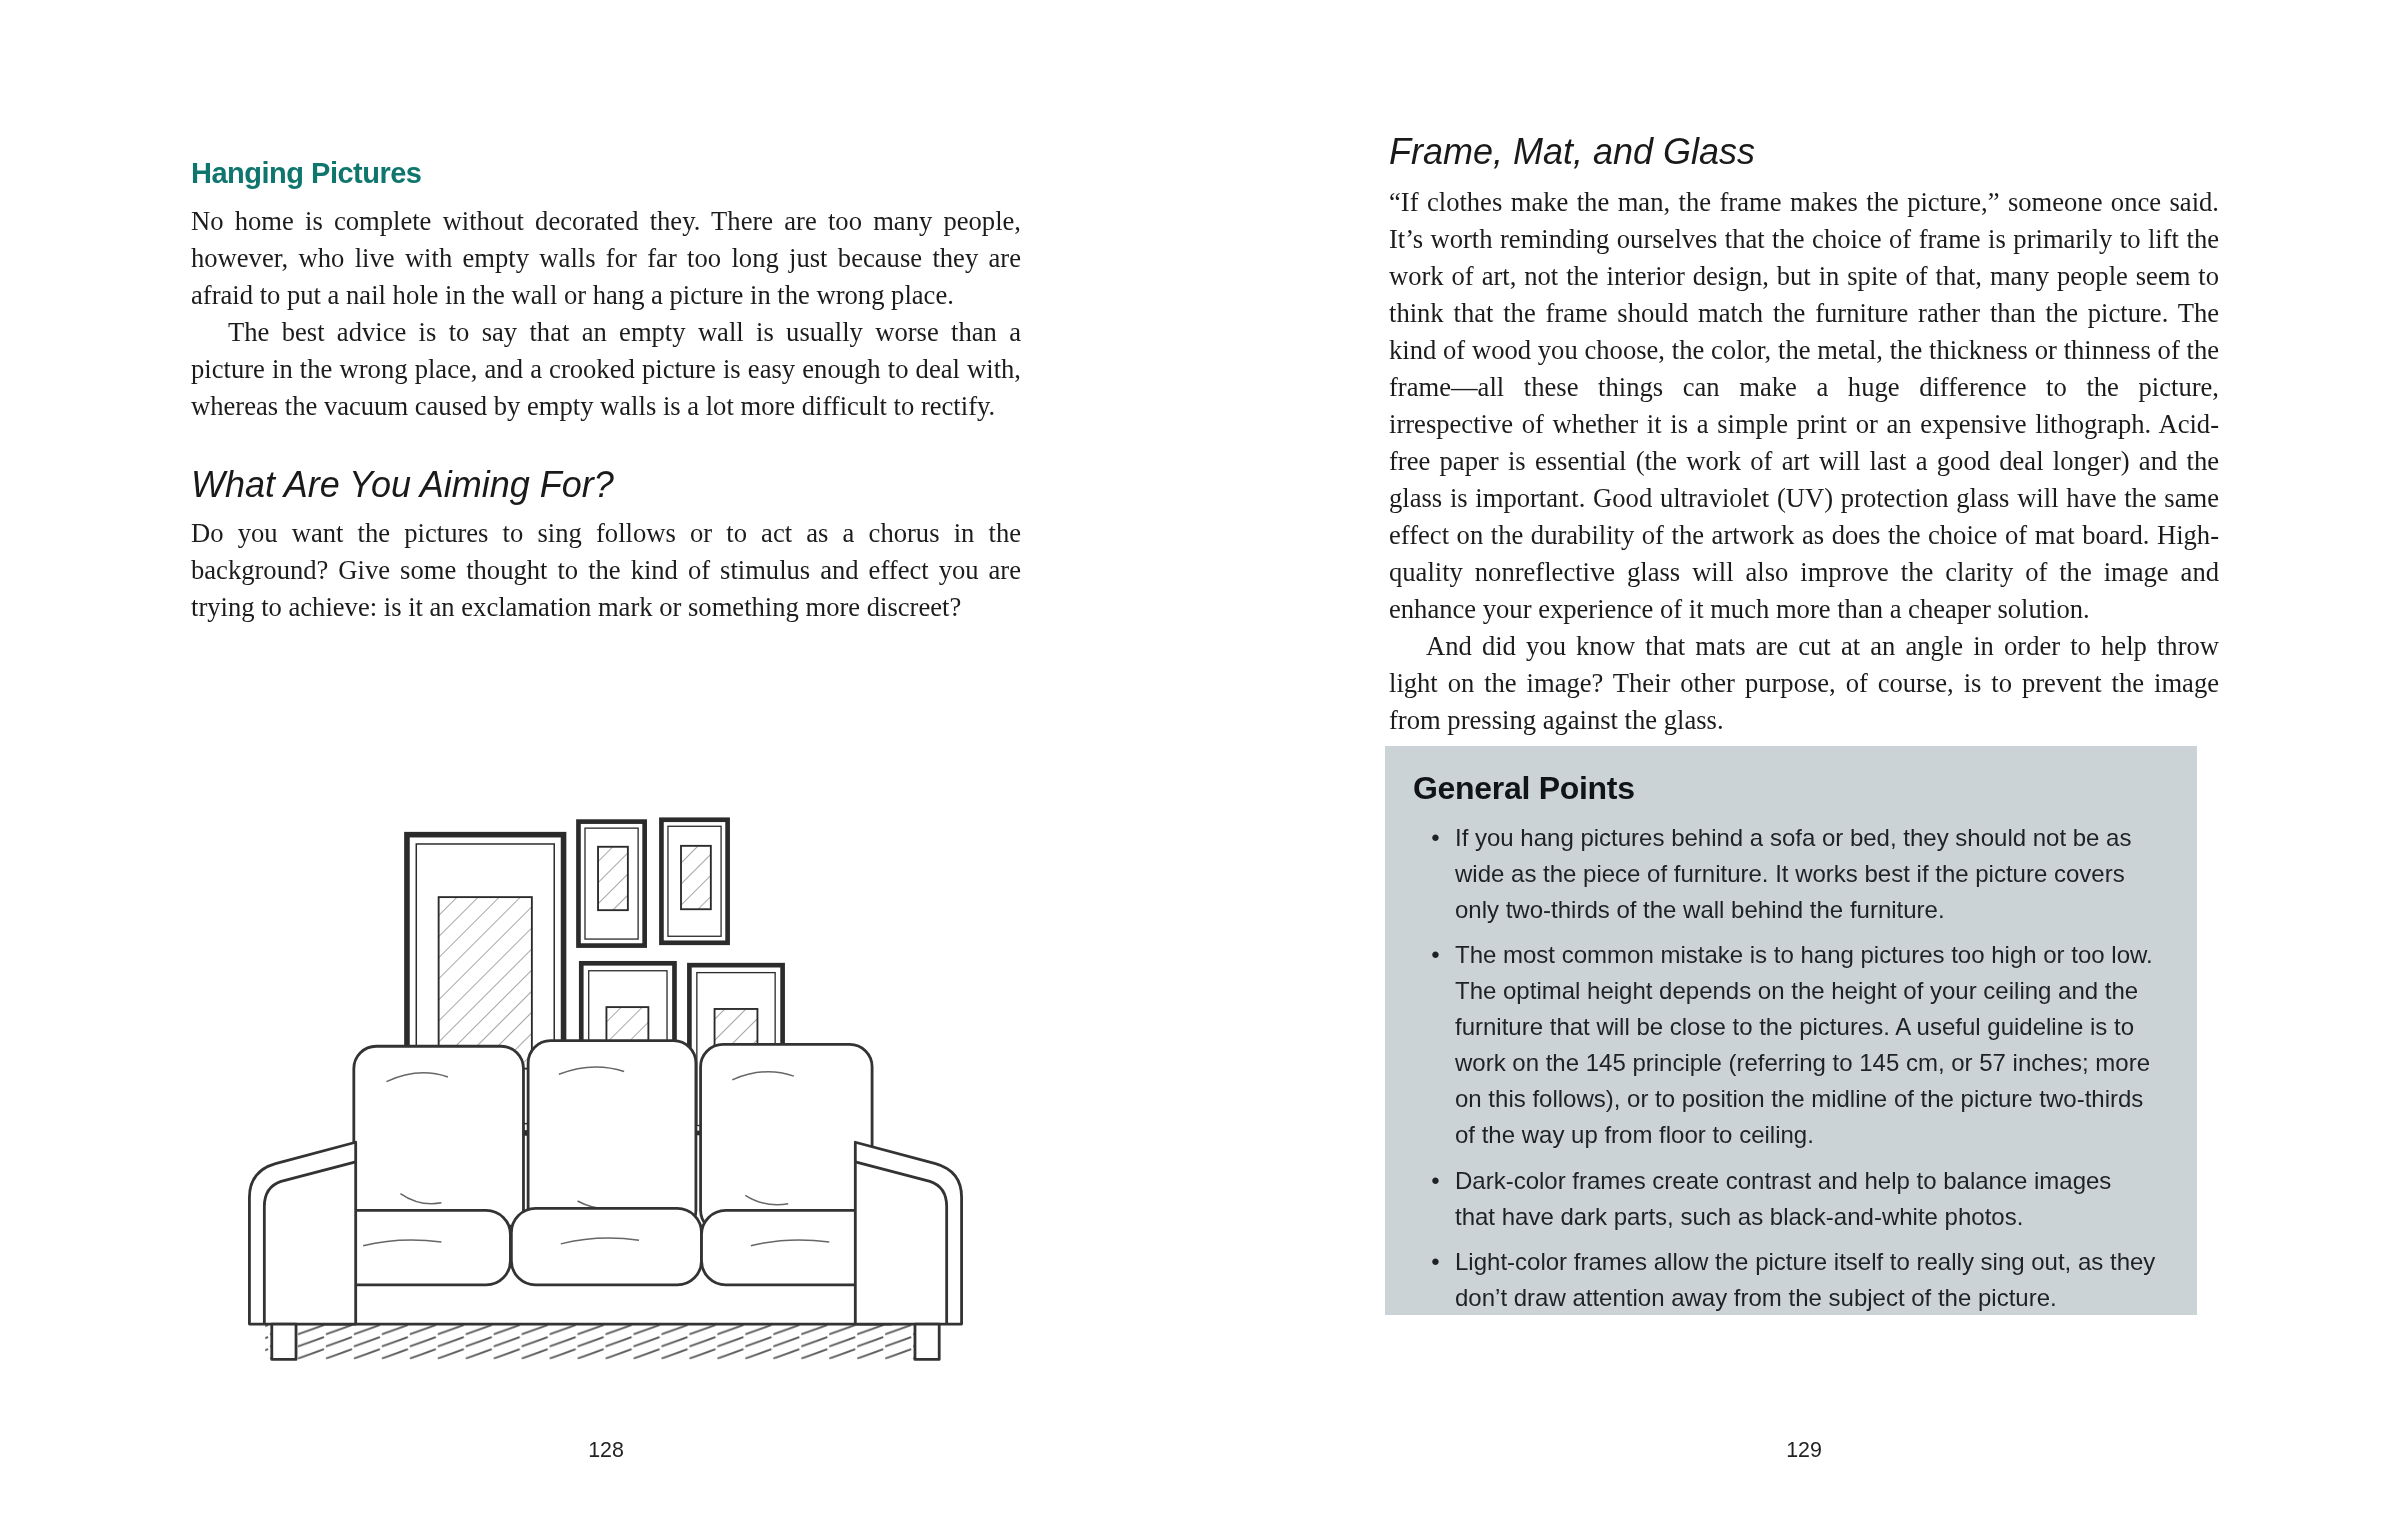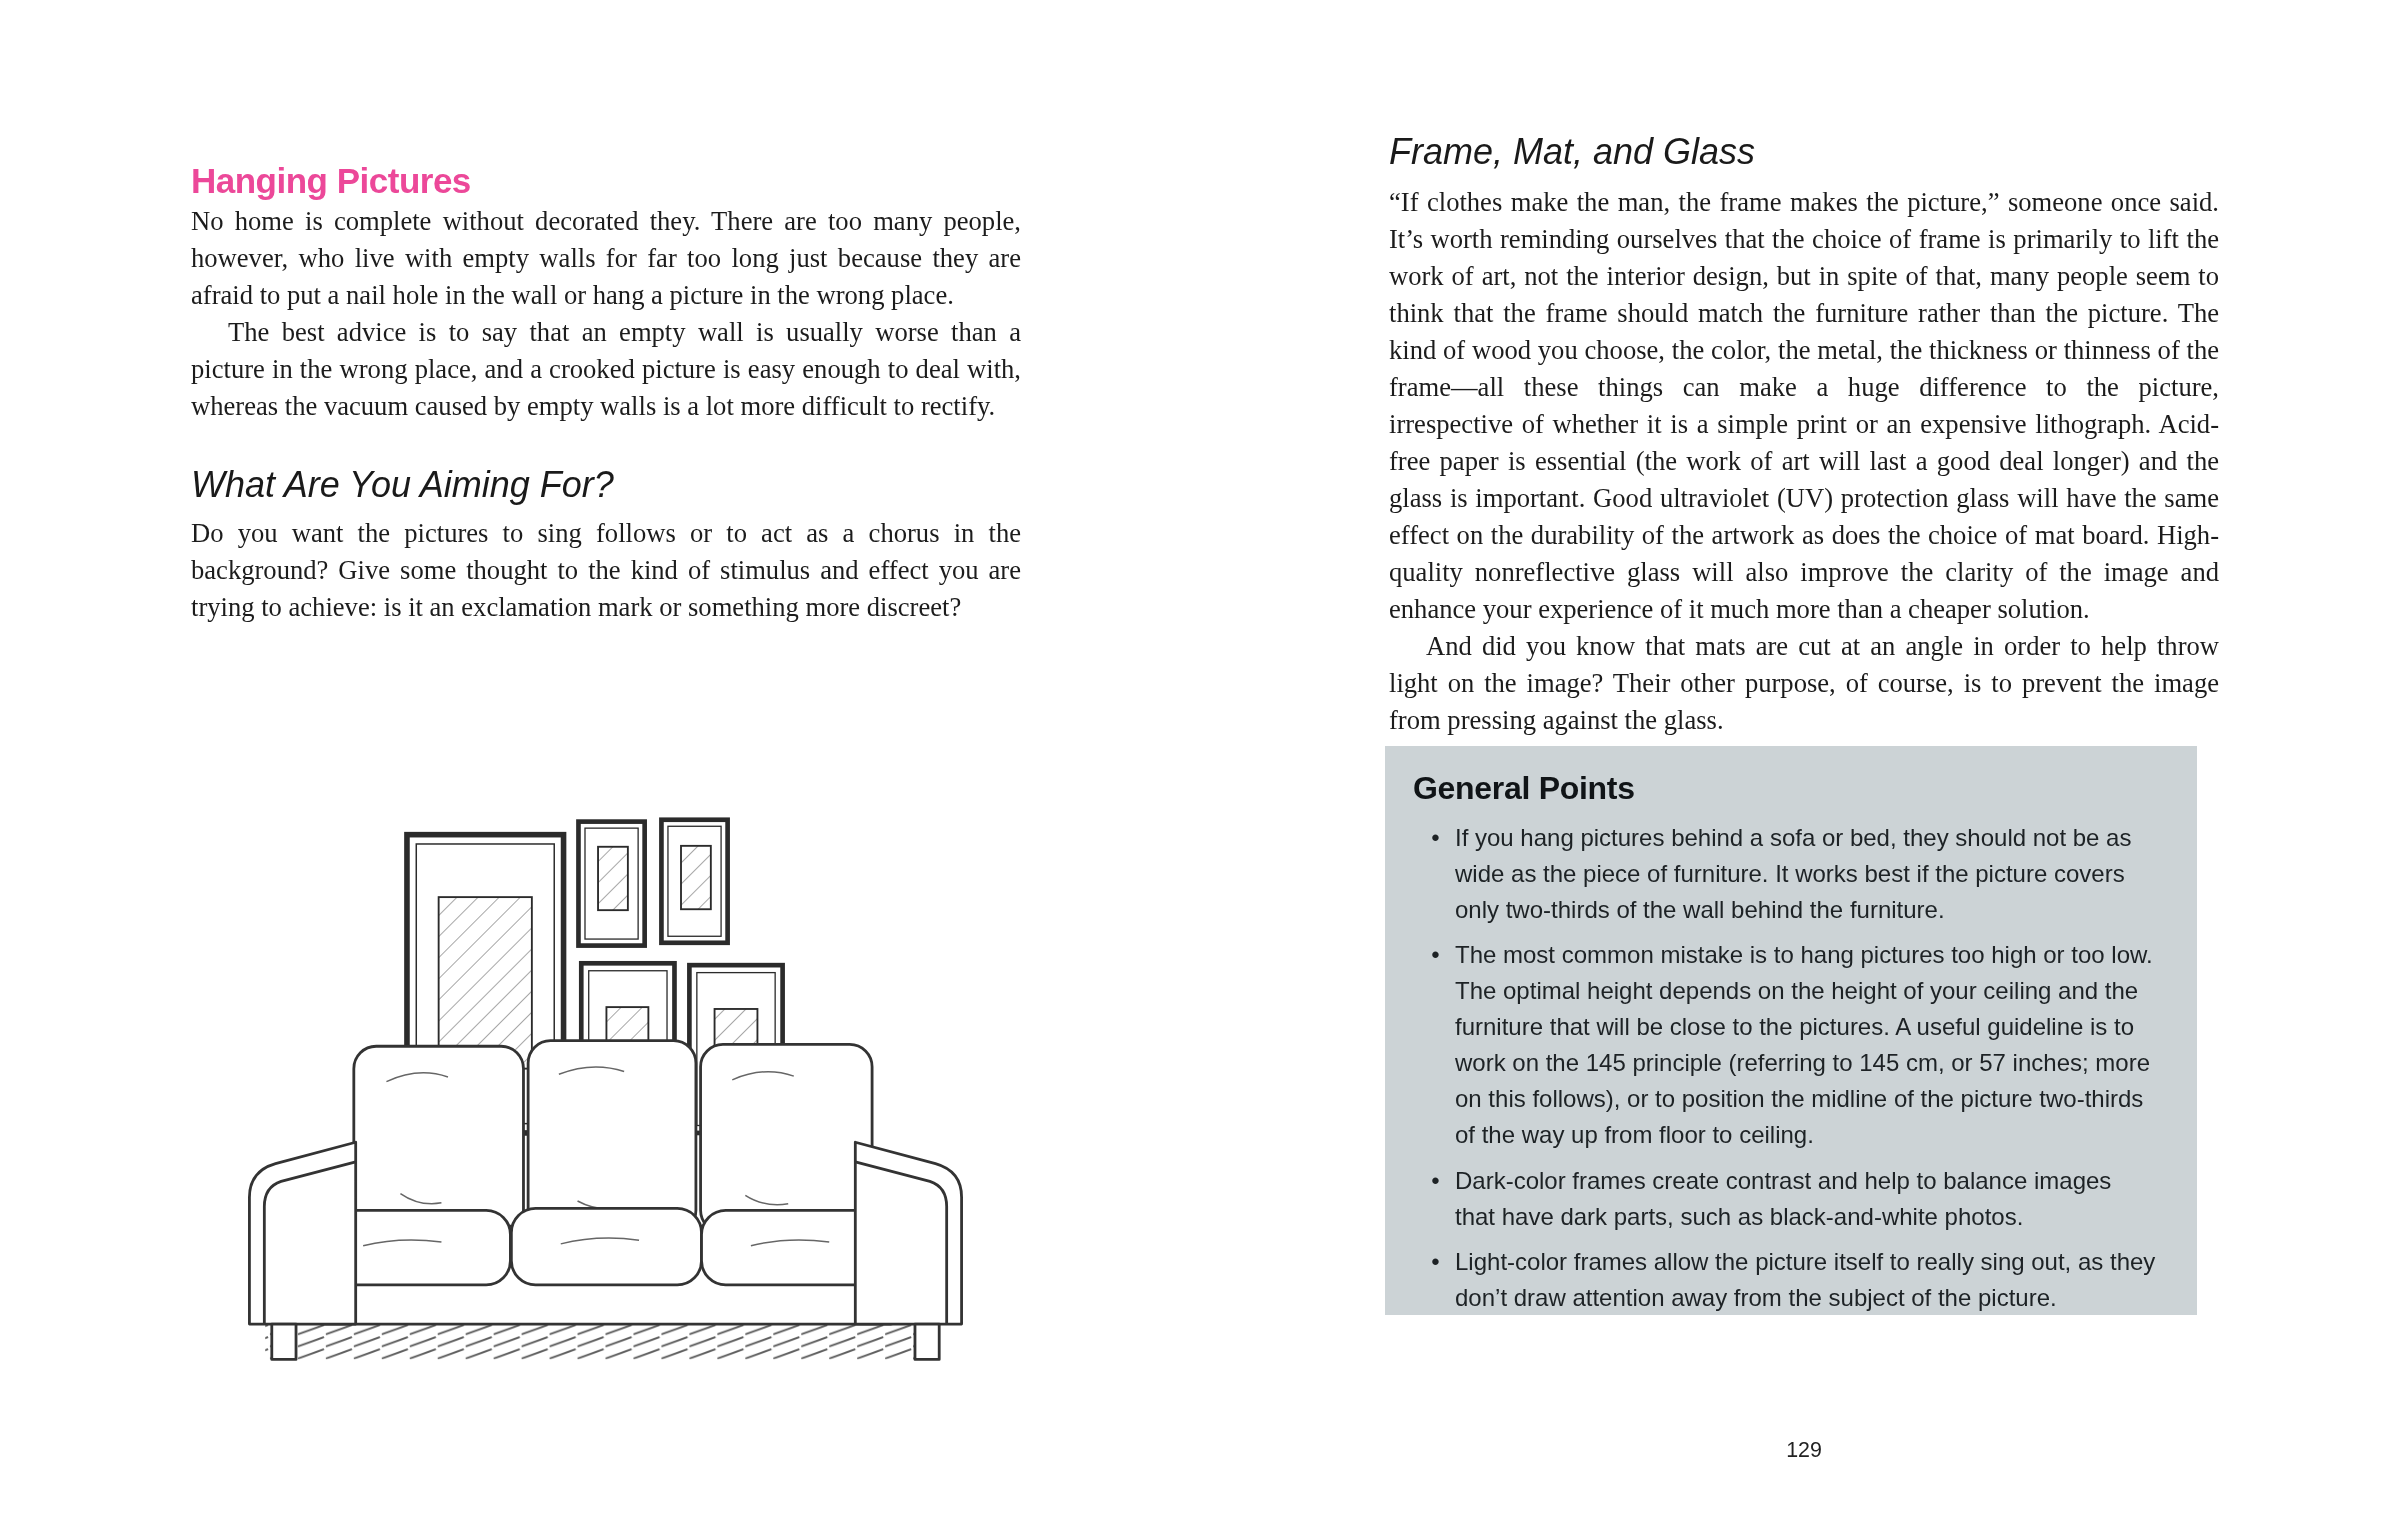--- a/index.html
+++ b/index.html
@@ -14,22 +14,22 @@
   .page { position: absolute; top: 0; width: 1193px; height: 1539px; }
   .page-left  { left: 0; }
   .page-right { left: 1193px; }
 
   .text-col-left  { position: absolute; left: 191px; width: 830px; }
   .text-col-right { position: absolute; left: 196px; width: 830px; }
 
   .chapter-title {
     position: absolute; left: 191px; top: 138px;
     font-family: "Liberation Sans", sans-serif;
-    font-weight: bold; font-size: 35px; letter-spacing: -0.5px;
-    color: #ec4899;
+    font-weight: bold; font-size: 29px; letter-spacing: -0.5px;
+    color: #0f766e;
   }
   .body-block { top: 203px; }
   .body-block p {
     margin: 0;
     font-size: 26.6px; line-height: 37px;
     text-align: justify;
   }
   .body-block p.indent { text-indent: 37px; }
 
   .section-heading {
@@ -165,20 +165,21 @@
         <path d="M152 365 L66 388 Q38 396 38 424 L38 560 L152 560 Z"></path>
         <path d="M152 386 L72 407 Q54 413 54 434 L54 560" fill="none"></path>
         <path d="M688 365 L774 388 Q802 396 802 424 L802 560 L688 560 Z"></path>
         <path d="M688 386 L768 407 Q786 413 786 434 L786 560" fill="none"></path>
 
         <rect x="62" y="560" width="26" height="38"></rect>
         <rect x="752" y="560" width="26" height="38"></rect>
       </g>
     </svg>
 
+    <div class="page-number">128</div>
   </div>
 
   <div class="page page-right">
     <div class="text-col-right body-block right-col">
       <h2 class="section-heading">Frame, Mat, and Glass</h2>
       <p>“If clothes make the man, the frame makes the picture,” someone once said. It’s worth reminding ourselves that the choice of frame is primarily to lift the work of art, not the interior design, but in spite of that, many people seem to think that the frame should match the furniture rather than the picture. The kind of wood you choose, the color, the metal, the thickness or thinness of the frame—all these things can make a huge difference to the picture, irrespective of whether it is a simple print or an expensive lithograph. Acid-free paper is essential (the work of art will last a good deal longer) and the glass is important. Good ultraviolet (UV) protection glass will have the same effect on the durability of the artwork as does the choice of mat board. High-quality nonreflective glass will also improve the clarity of the image and enhance your experience of it much more than a cheaper solution.</p>
       <p class="indent">And did you know that mats are cut at an angle in order to help throw light on the image? Their other purpose, of course, is to prevent the image from pressing against the glass.</p>
     </div>
 
     <div class="general-points">

